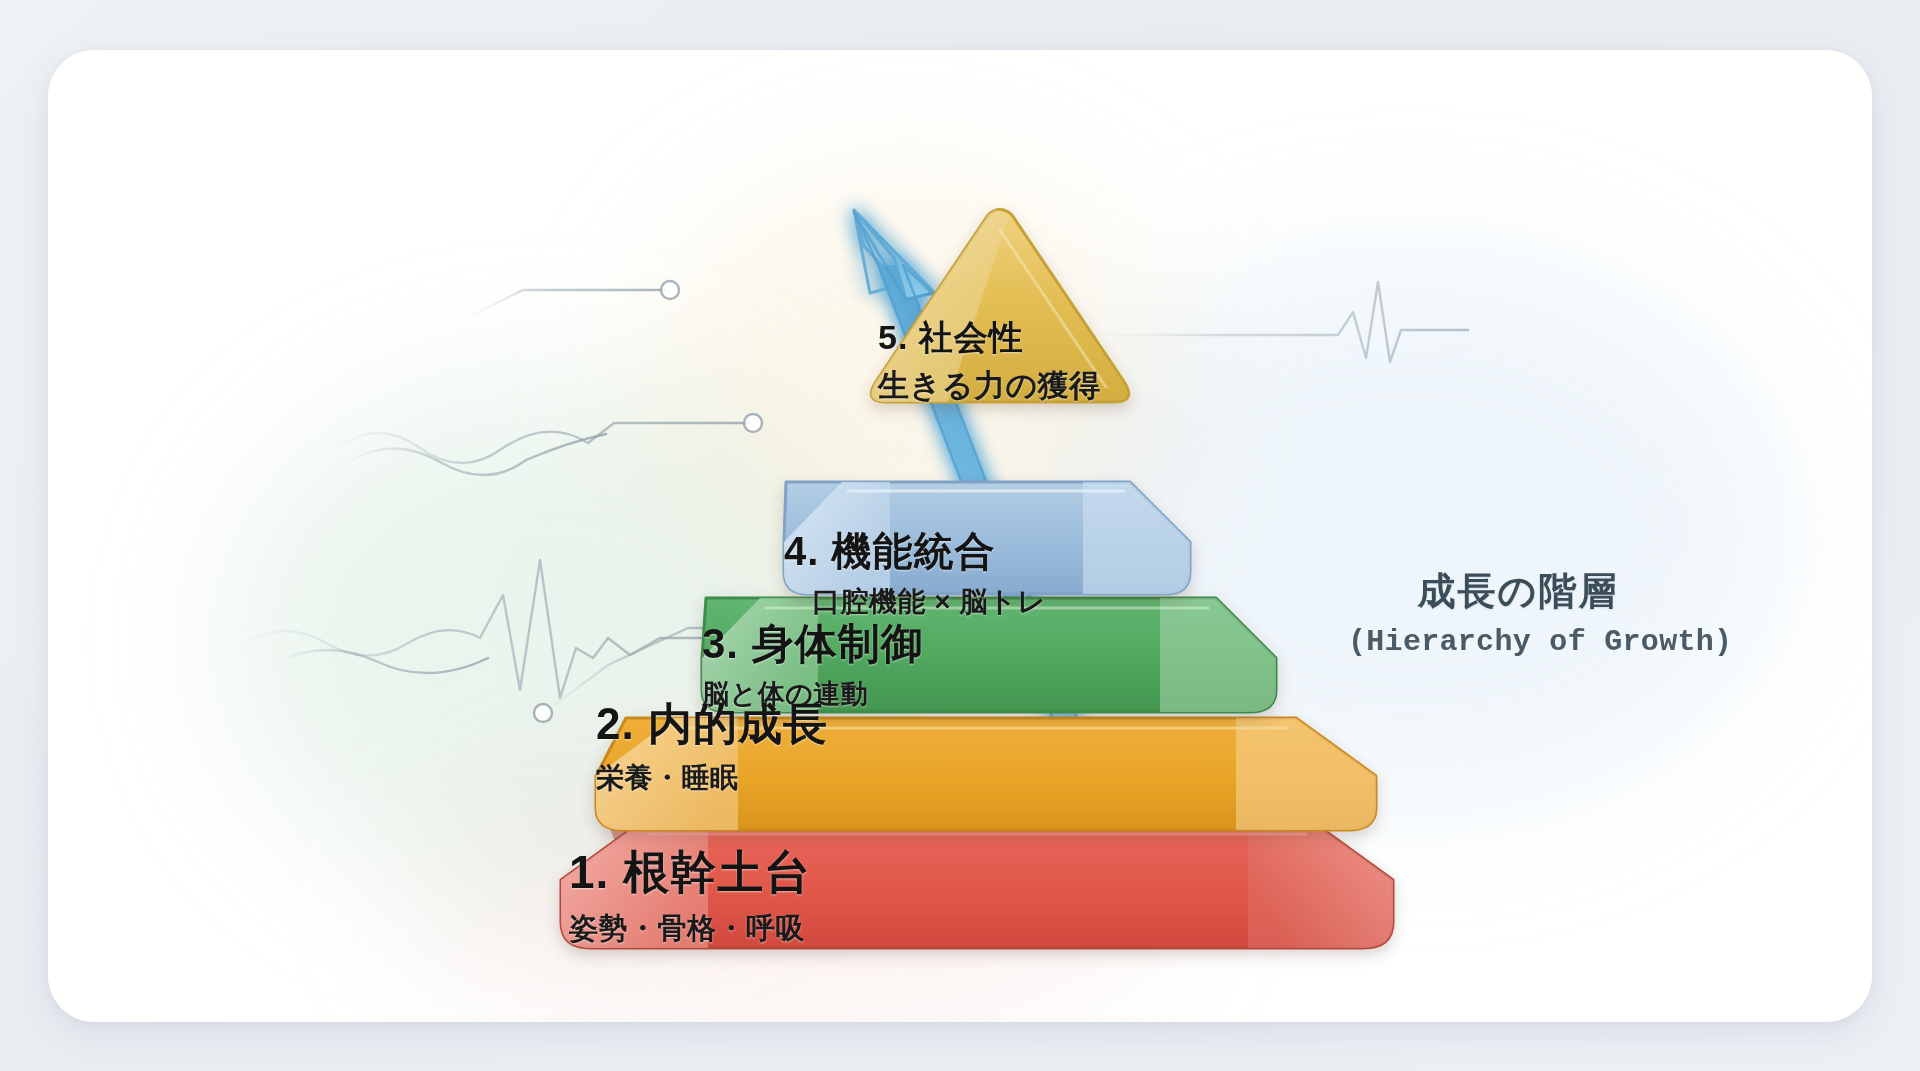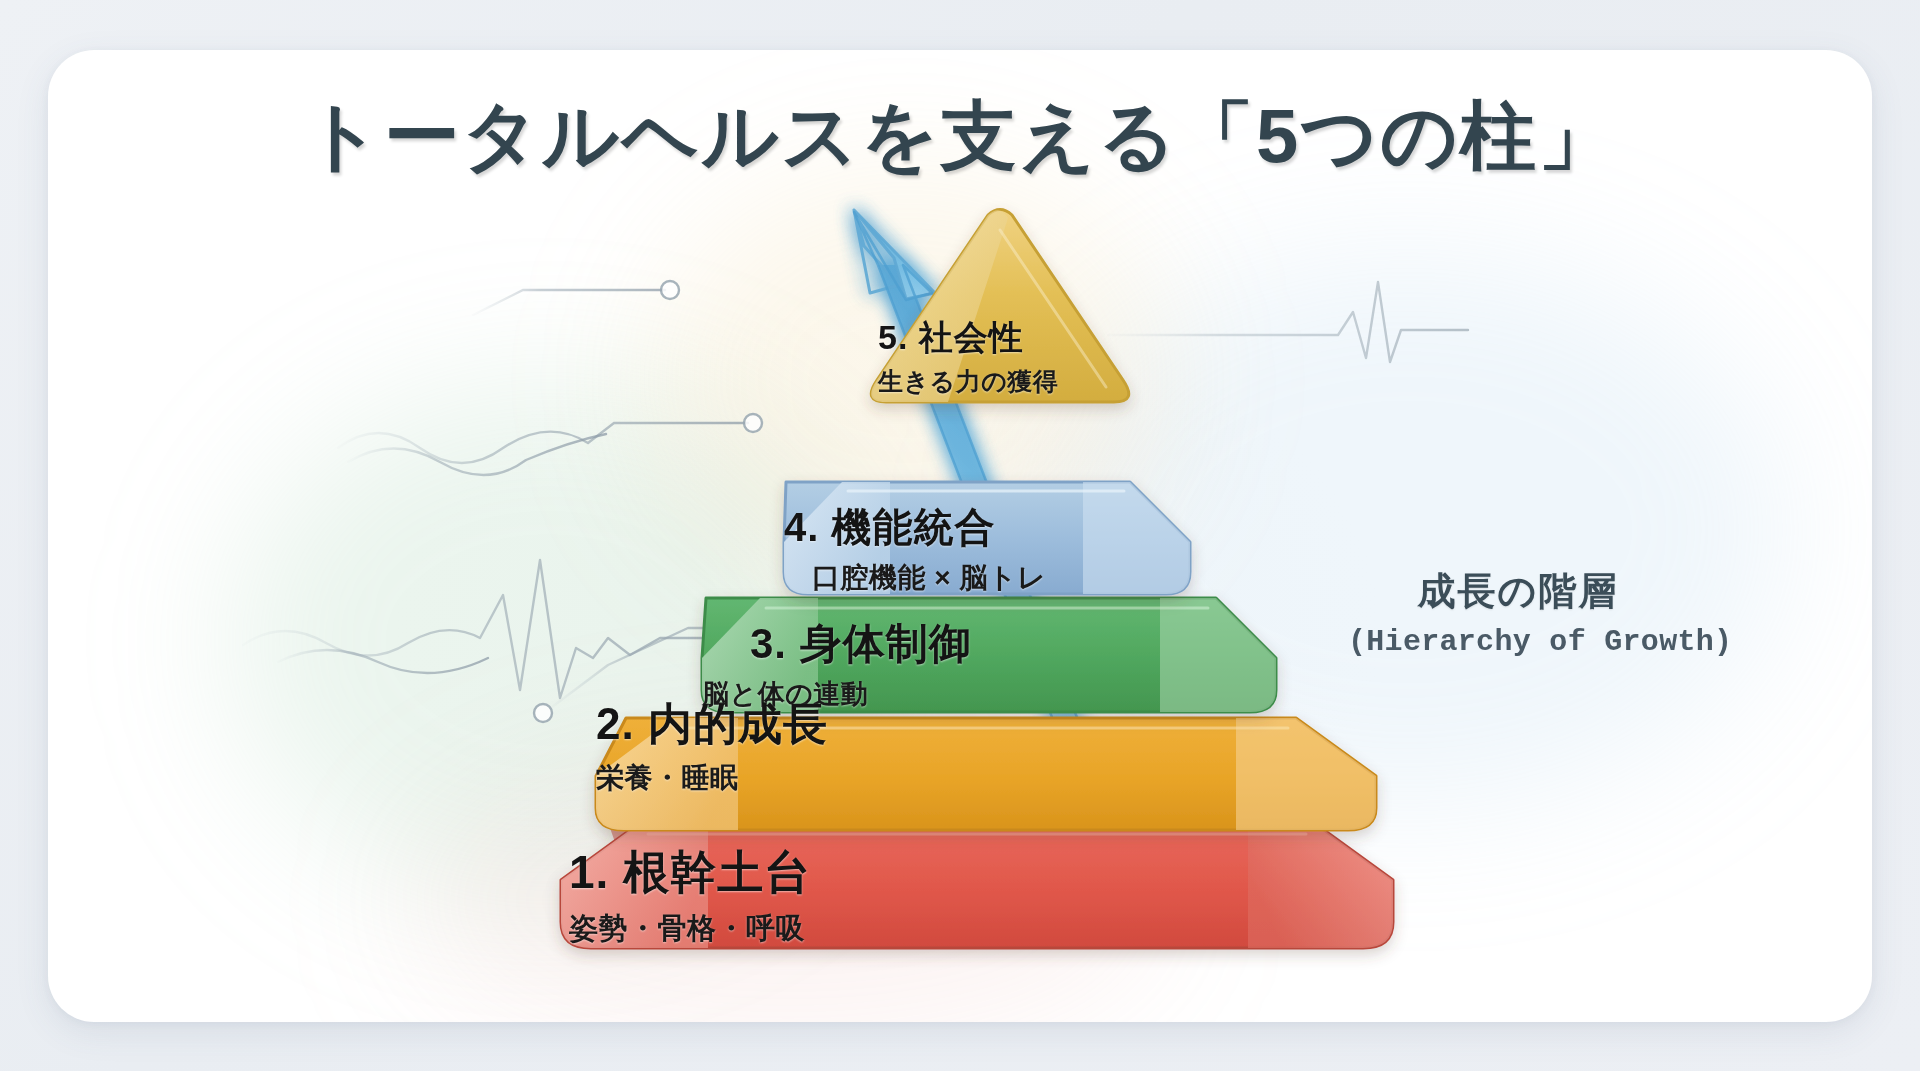--- a/index.html
+++ b/index.html
@@ -99,24 +99,24 @@
   }
   .tier-sub {
     font-weight: 700;
     color: #1a1a1a;
     text-shadow: 0 1px 2px rgba(255,255,255,0.5);
     letter-spacing: 0.5px;
   }
 
   
   .t5 .tier-title { font-size: 34px; }
-  .t5 .tier-sub   { font-size: 25px; margin-top: 4px; }
+  .t5 .tier-sub   { font-size: 31px; margin-top: 4px; }
   .t4 .tier-title { font-size: 40px; }
   .t4 .tier-sub   { font-size: 28px; margin-top: 4px; margin-left: 28px; }
-  .t3 .tier-title { font-size: 42px; padding-left: 48px; }
+  .t3 .tier-title { font-size: 42px; }
   .t3 .tier-sub   { font-size: 27px; margin-top: 4px; }
   .t2 .tier-title { font-size: 44px; }
   .t2 .tier-sub   { font-size: 28px; margin-top: 5px; }
   .t1 .tier-title { font-size: 46px; }
   .t1 .tier-sub   { font-size: 29px; margin-top: 5px; }
 
   
   #side-caption {
     position: absolute;
     left: 1300px;
@@ -149,21 +149,20 @@
 
 <div id="stage">
 
   <div id="card">
 
     <div class="wash wash-green"></div>
     <div class="wash wash-blue"></div>
     <div class="wash wash-gold"></div>
     <div class="wash wash-rose"></div>
 
-    <div id="title">トータルヘルスを支える「5つの柱」</div>
 
     <svg class="deco-svg" viewBox="0 0 1824 972">
       <defs>
         <linearGradient id="decoFade" x1="0" y1="0" x2="1" y2="0">
           <stop offset="0%" stop-color="#b9c4cc" stop-opacity="0.05"></stop>
           <stop offset="35%" stop-color="#9aa8b2" stop-opacity="0.55"></stop>
           <stop offset="100%" stop-color="#8e9ca8" stop-opacity="0.75"></stop>
         </linearGradient>
         <linearGradient id="decoFadeR" x1="1" y1="0" x2="0" y2="0">
           <stop offset="0%" stop-color="#9aa8b2" stop-opacity="0.70"></stop>
@@ -363,21 +362,21 @@
       </g>
     </svg>
 
     <div id="labels">
 
       <div class="tier-label t5" style="left:830px; top:265px; width:250px;">
         <div class="tier-title">5. 社会性</div>
         <div class="tier-sub">生きる力の獲得</div>
       </div>
 
-      <div class="tier-label t4" style="left:736px; top:450px; width:408px;">
+      <div class="tier-label t4" style="left:736px; top:474px; width:408px;">
         <div class="tier-title">4. 機能統合</div>
         <div class="tier-sub">口腔機能 × 脳トレ</div>
       </div>
 
       <div class="tier-label t3" style="left:654px; top:566px; width:576px;">
         <div class="tier-title">3. 身体制御</div>
         <div class="tier-sub">脳と体の連動</div>
       </div>
 
       <div class="tier-label t2" style="left:548px; top:645px; width:782px;">

